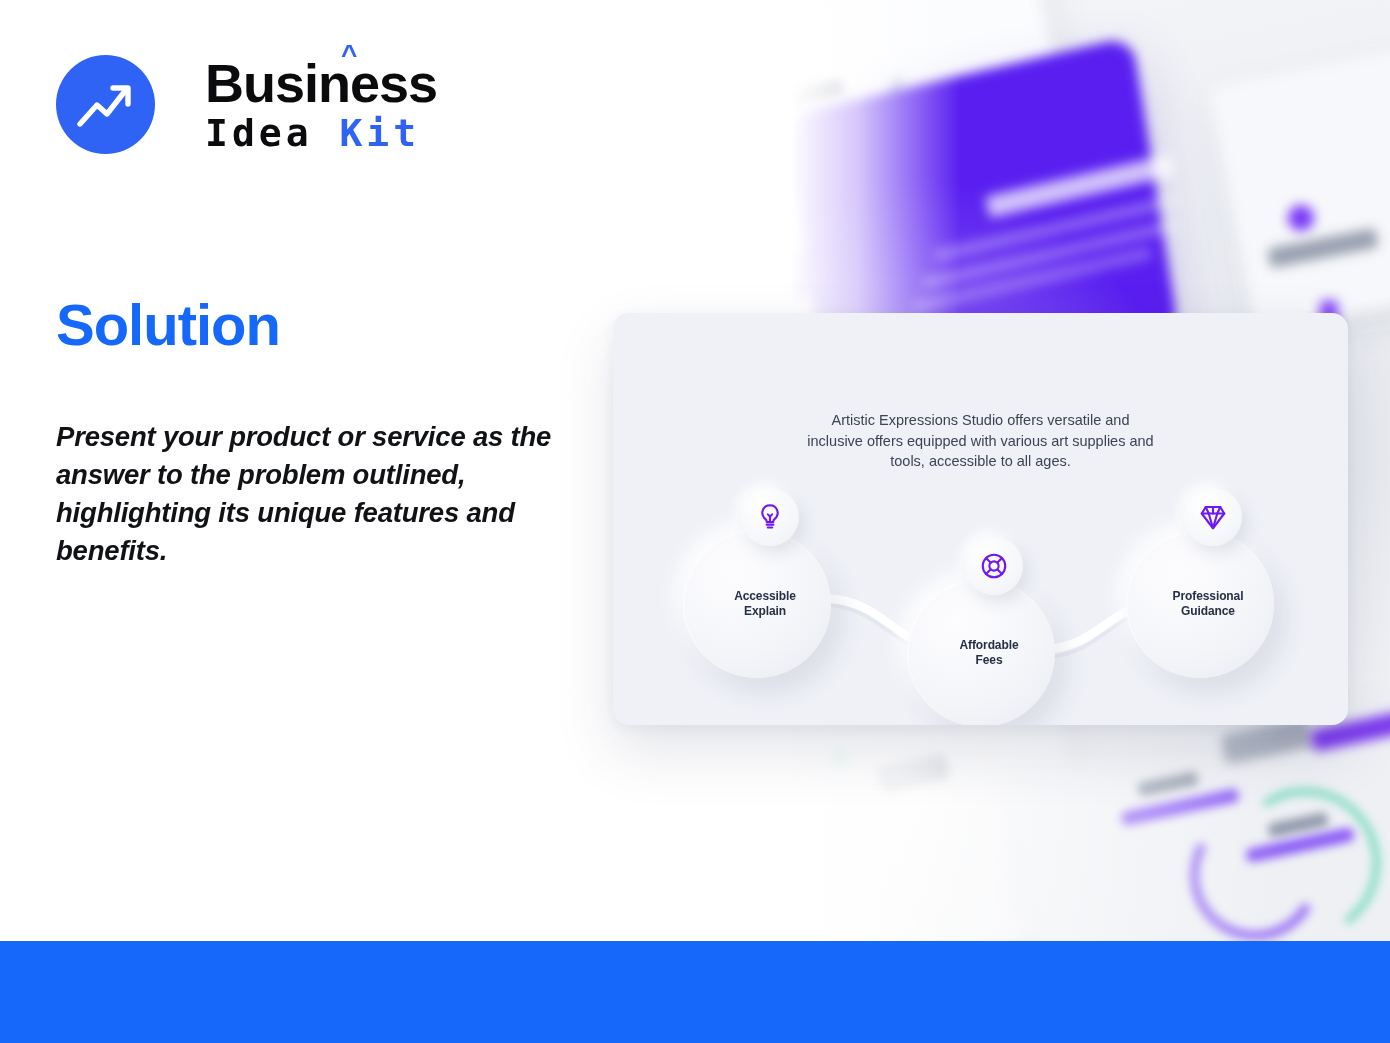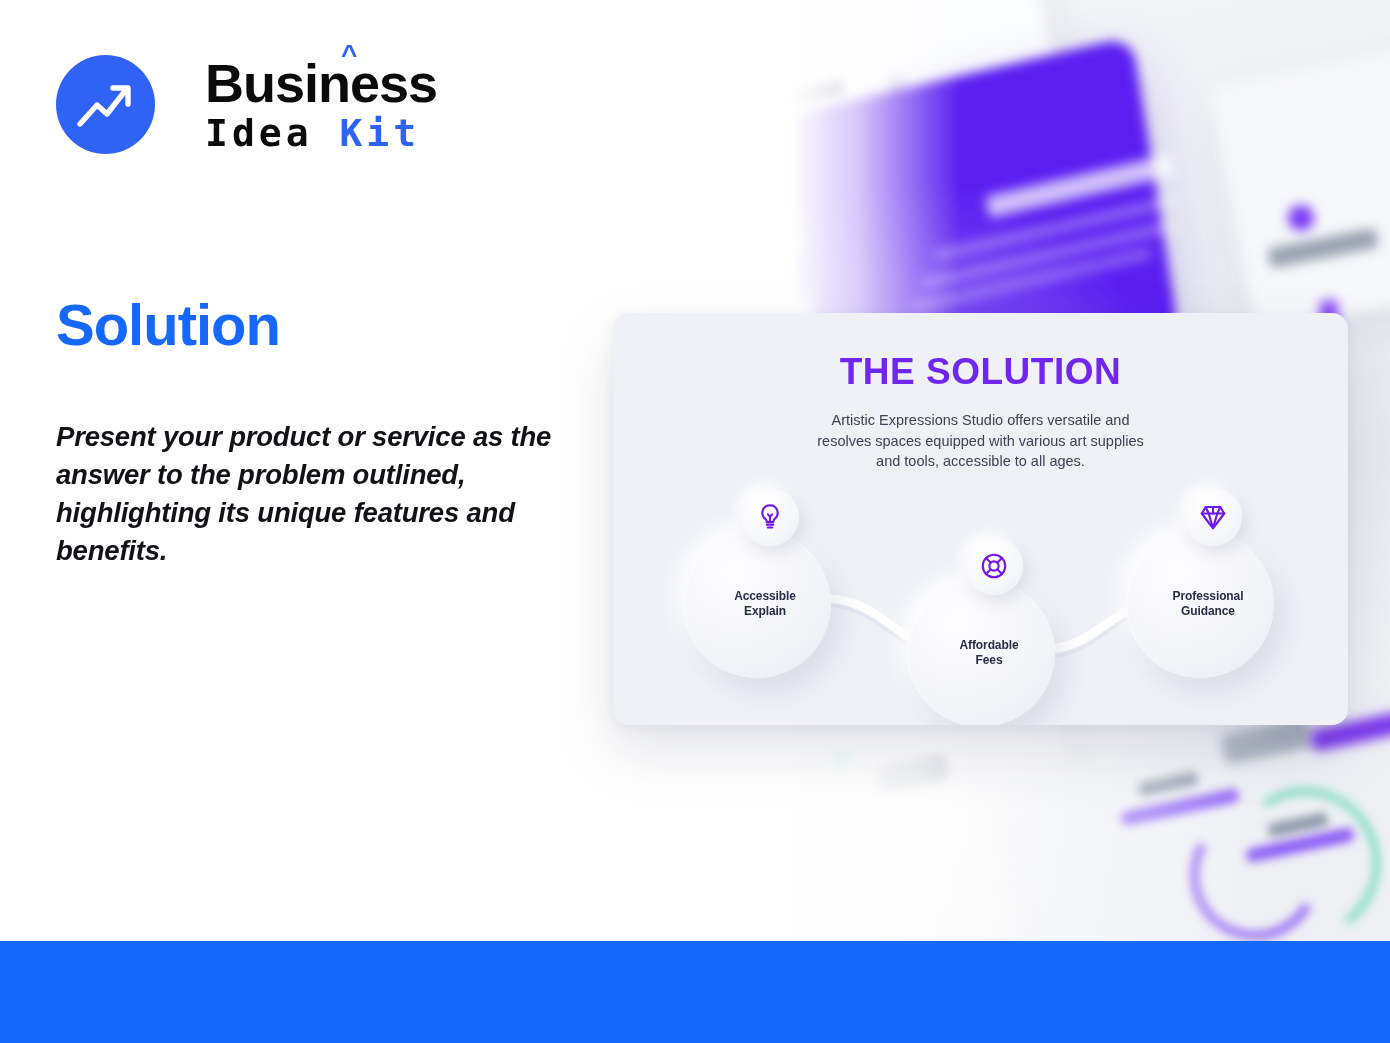--- a/index.html
+++ b/index.html
@@ -315,22 +315,21 @@
     </div>
 
     <h1 class="page-title">Solution</h1>
 
     <div class="body-copy">
       <p>Present your product or service as the answer to the problem outlined, highlighting its unique features and benefits.</p>
     </div>
   </div>
 
   <div class="solution-card">
-    <div class="card-title">THE SOLUTION</div>
-    <div class="card-sub">Artistic Expressions Studio offers versatile and resolves spaces equipped with various art supplies and tools, accessible to all ages.</div>
+    <div class="card-sub">Artistic Expressions Studio offers versatile and inclusive offers equipped with various art supplies and tools, accessible to all ages.</div>
 
     <svg class="connector" viewBox="0 0 735 412">
       <path d="M216 286 C 268 288, 280 330, 330 336" fill="none" stroke="#ffffff" stroke-width="9" opacity=".95" stroke-linecap="round"></path>
       <path d="M436 336 C 486 332, 500 290, 552 288" fill="none" stroke="#ffffff" stroke-width="9" opacity=".95" stroke-linecap="round"></path>
       <path d="M216 292 C 268 296, 282 338, 332 344" fill="none" stroke="#e2e5ee" stroke-width="4" opacity=".8" stroke-linecap="round"></path>
       <path d="M436 344 C 488 340, 502 296, 554 292" fill="none" stroke="#e2e5ee" stroke-width="4" opacity=".8" stroke-linecap="round"></path>
     </svg>
 
     <div class="feat feat-1">
       <div class="feat-label">

